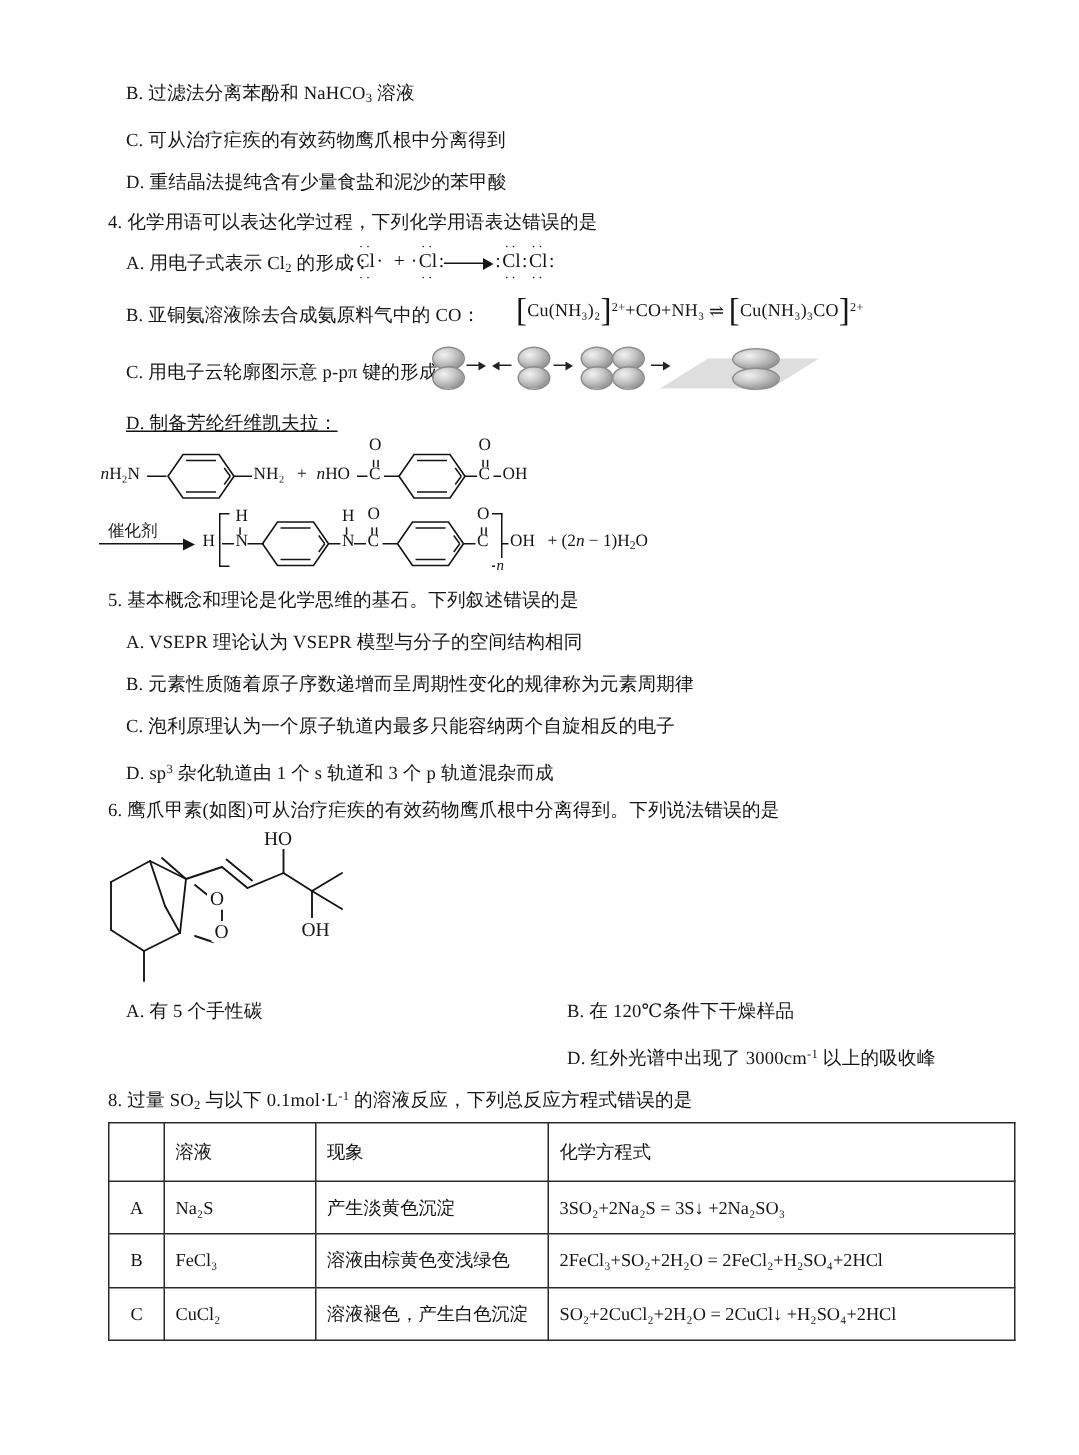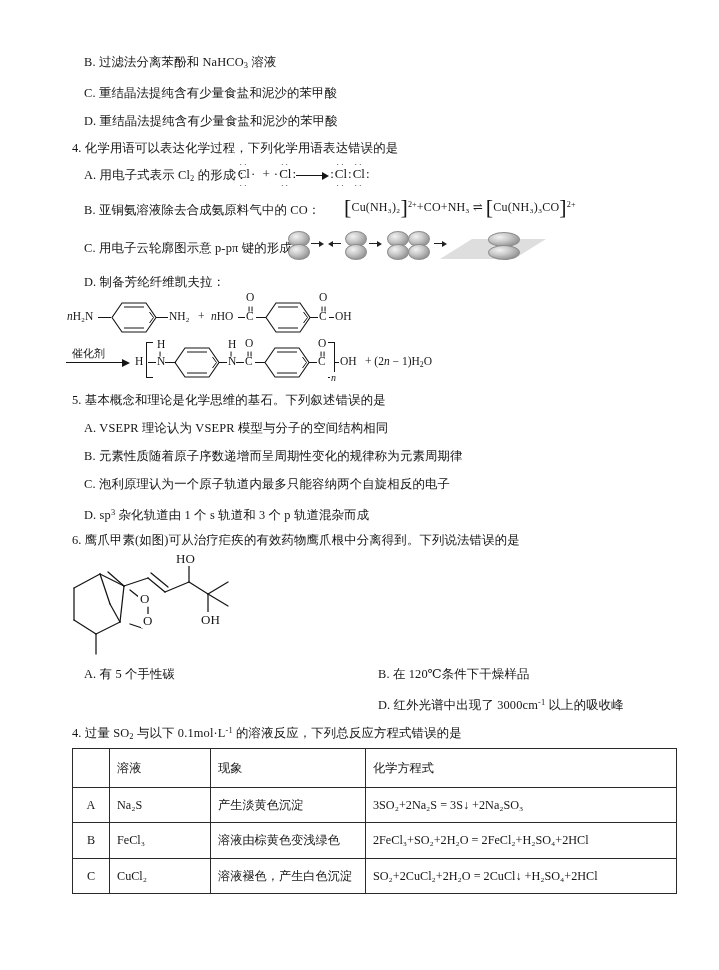--- a/index.html
+++ b/index.html
@@ -111,21 +111,21 @@
   .hdrow td { height: 20px; }
 </style>
 </head>
 <body>
 
 <div class="page">
 
   <div class="line" style="left:84px; top:54px;">
     <span>B. 过滤法分离苯酚和 NaHCO</span><sub>3</sub><span> 溶液</span>
   </div>
-  <div class="line" style="left:84px; top:85px;">C. 重结晶法提纯含有少量食盐和泥沙的苯甲酸</div>
+  <div class="line" style="left:84px; top:85px;">C. 可从治疗疟疾的有效药物鹰爪根中分离得到</div>
   <div class="line" style="left:84px; top:113px;">D. 重结晶法提纯含有少量食盐和泥沙的苯甲酸</div>
 
   <div class="line" style="left:72px; top:140px;">4. 化学用语可以表达化学过程，下列化学用语表达错误的是</div>
 
   <div class="line" style="left:84px; top:167px;">
     <span>A. 用电子式表示 Cl</span><sub>2</sub><span> 的形成：</span>
   </div>
 
   <div class="lewis" style="left:233px; top:166px;">
     <span>:</span><span class="atomdots"><span class="topd">··</span><span>Cl</span><span class="botd">··</span></span><span>·</span>
@@ -154,21 +154,21 @@
     <div class="orb" style="left:99px; top:2px;"></div>
     <div class="orb" style="left:99px; top:15px;"></div>
     <div class="orb" style="left:120px; top:2px;"></div>
     <div class="orb" style="left:120px; top:15px;"></div>
     <div class="smallarr" style="left:146px; top:11px;"></div>
     <div class="plane" style="left:168px; top:10px;"></div>
     <div class="orb" style="left:200px; top:3px; width:30px; height:13px;"></div>
     <div class="orb" style="left:200px; top:16px; width:30px; height:13px;"></div>
   </div>
 
-  <div class="line" style="left:84px; top:274px;">D. 制备芳纶纤维凯夫拉：</div>
+  <div class="line" style="left:84px; top:274px;text-decoration:underline;">D. 制备芳纶纤维凯夫拉：</div>
 
   <div class="scheme" style="left:66px; top:292px; width:400px; height:92px;">
 
     <div class="atomlbl" style="left:0px; top:18px;"><span class="ital">n</span><span>H₂N</span></div>
     <div class="bond" style="left:32px; top:25px; width:13px;"></div>
 
     <svg class="ring" style="left:45px; top:9px;" width="46" height="33" viewBox="0 0 46 33">
       <polygon points="11,2 35,2 45,16.5 35,31 11,31 1,16.5" fill="none" stroke="#151515" stroke-width="1.1"></polygon>
       <line x1="13" y1="6" x2="33" y2="6" stroke="#151515" stroke-width="1"></line>
       <line x1="13" y1="27" x2="33" y2="27" stroke="#151515" stroke-width="1"></line>
@@ -316,21 +316,21 @@
 
   <div class="line" style="left:84px; top:666px;">A. 有 5 个手性碳</div>
   <div class="line" style="left:378px; top:666px;">
     <span>B. 在 120</span><span>℃</span><span>条件下干燥样品</span>
   </div>
   <div class="line" style="left:378px; top:694px;">
     <span>D. 红外光谱中出现了 3000cm</span><sup>-1</sup><span> 以上的吸收峰</span>
   </div>
 
   <div class="line" style="left:72px; top:722px;">
-    <span>4. 过量 SO</span><sub>2</sub><span> 与以下 0.1mol·L</span><sup>-1</sup><span> 的溶液反应，下列总反应方程式错误的是</span>
+    <span>8. 过量 SO</span><sub>2</sub><span> 与以下 0.1mol·L</span><sup>-1</sup><span> 的溶液反应，下列总反应方程式错误的是</span>
   </div>
 
   <table class="qtable" style="left:72px; top:748px;">
     <tbody>
         <tr class="hdrow">
       <td class="colidx"></td>
       <td class="colsol">溶液</td>
       <td class="colphen">现象</td>
       <td class="coleq">化学方程式</td>
     </tr>

